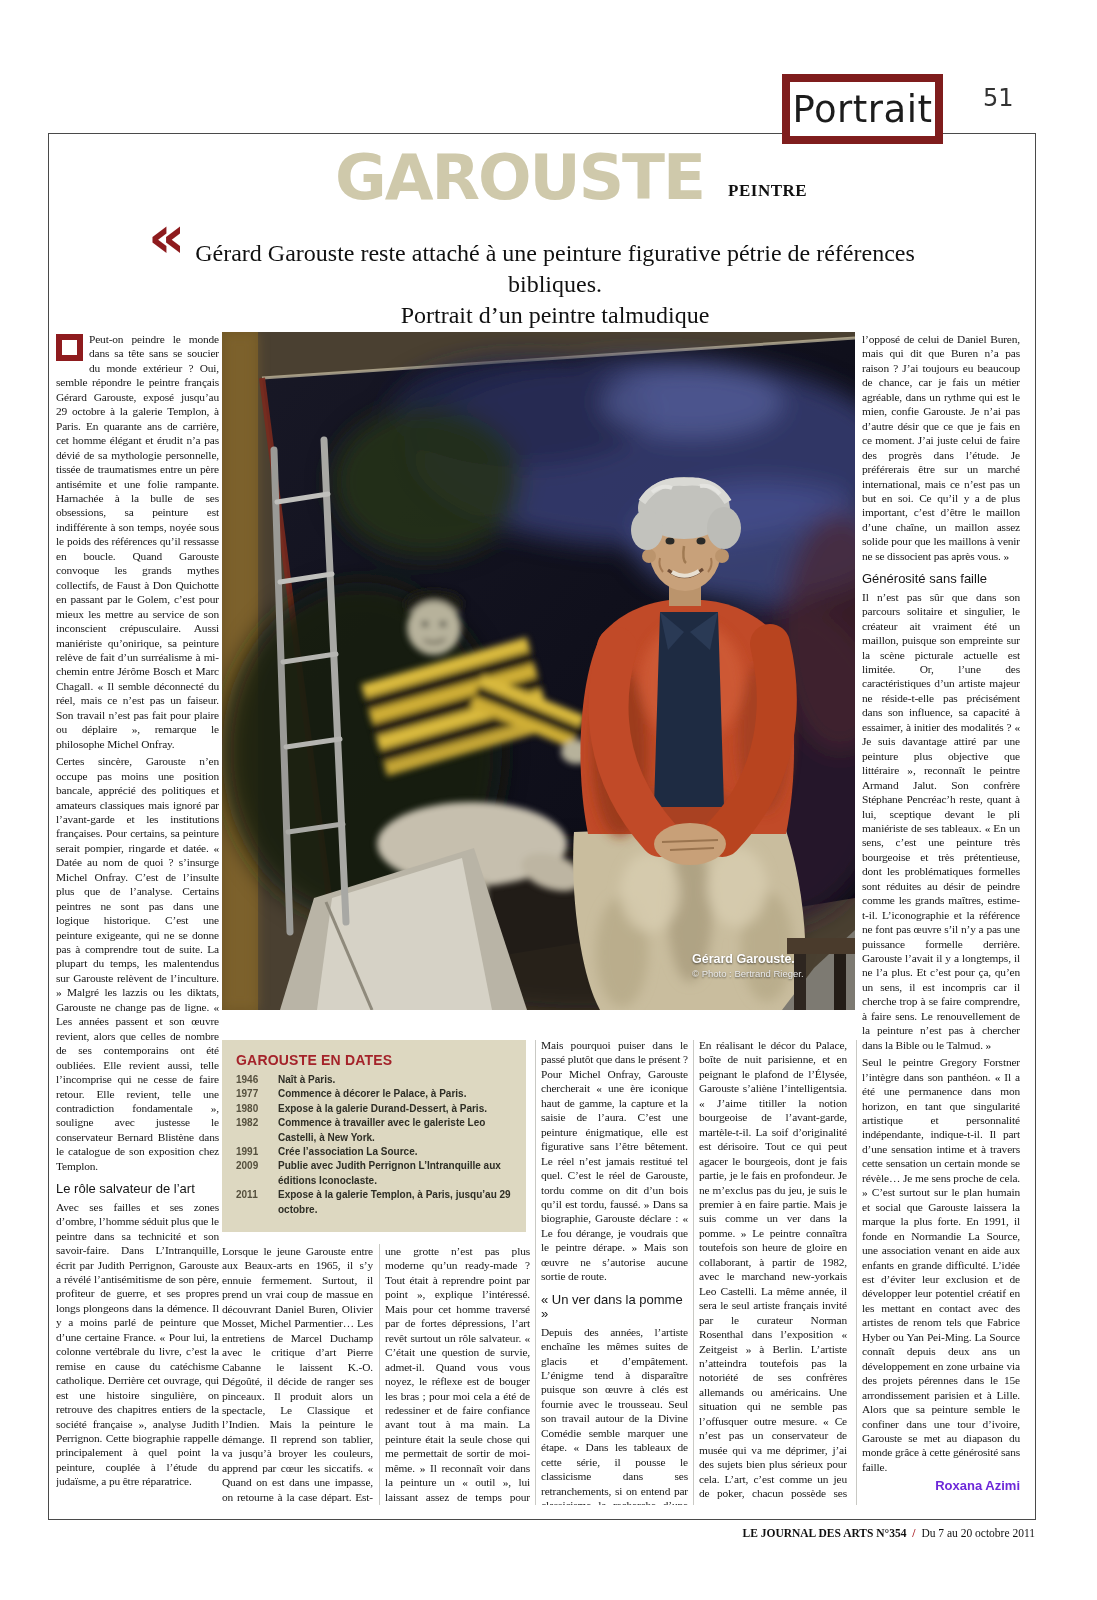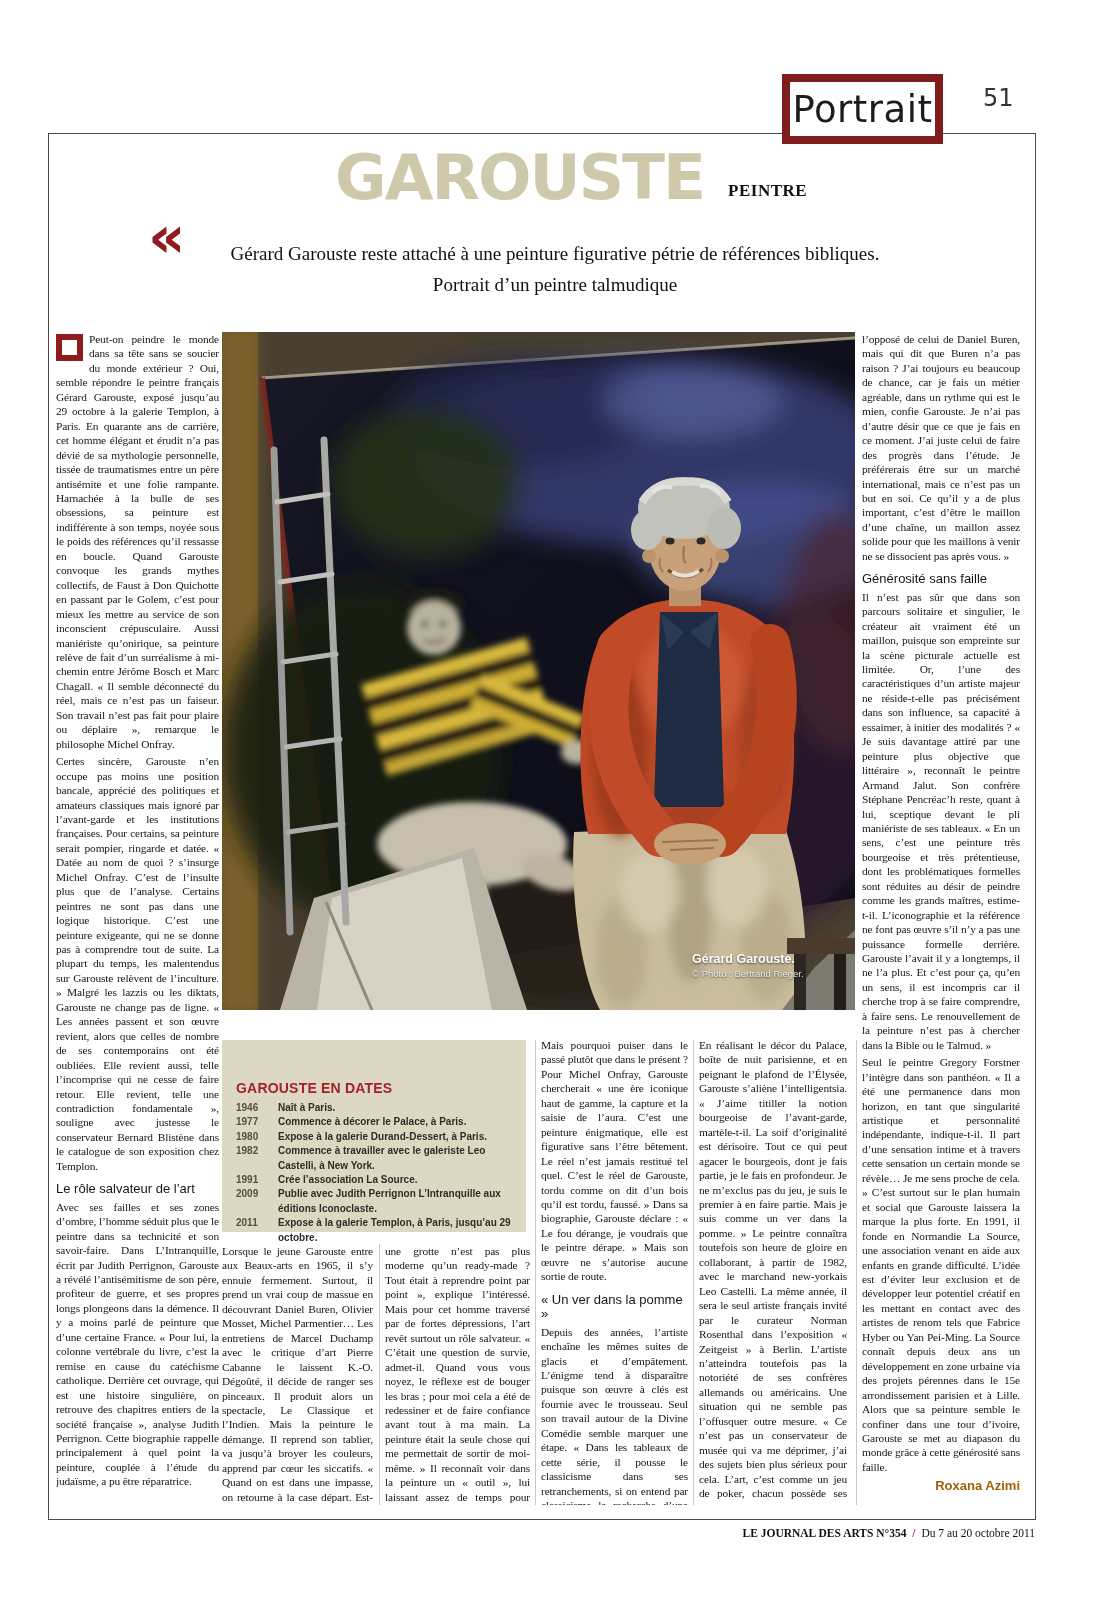--- a/index.html
+++ b/index.html
@@ -10,41 +10,41 @@
   
   .portrait-box{position:absolute;left:782px;top:74px;width:145px;height:54px;border:8px solid #7f1d1d;background:#fff;
     display:flex;align-items:center;justify-content:center;}
   .portrait-box span{font-family:"DejaVu Sans",sans-serif;font-weight:400;font-size:37px;color:#1c1c1c;letter-spacing:0.5px;}
   .pagenum{position:absolute;left:983px;top:84px;font-family:"DejaVu Sans",sans-serif;font-size:24px;color:#333;}
   
   .title-row{position:absolute;left:335px;top:148px;display:flex;align-items:flex-end;gap:24px;}
   .big-title{font-family:"DejaVu Sans",sans-serif;font-weight:bold;font-size:63px;line-height:0.95;letter-spacing:-2px;color:#cfc9ab;}
   .profession{font-family:Liberation Serif, serif;font-weight:bold;font-size:17px;color:#111;letter-spacing:0.5px;padding-bottom:7px;}
   .quote-mark{position:absolute;left:148px;top:208px;font-family:"DejaVu Sans",sans-serif;font-weight:bold;font-size:58px;line-height:1;color:#8e1b1e;}
-  .standfirst{position:absolute;left:180px;top:238px;width:750px;text-align:center;font-size:19px;line-height:31px;color:#101010;}
+  .standfirst{position:absolute;left:180px;top:238px;width:750px;text-align:center;font-size:24px;line-height:31px;color:#101010;}
   
   .col{position:absolute;text-align:justify;font-size:11.4px;line-height:14.45px;letter-spacing:-0.15px;overflow:hidden;}
   .col p{margin:0 0 3px 0;}
   .subhead{font-family:"Liberation Sans",sans-serif;font-weight:normal;font-size:13px;letter-spacing:0;text-align:left;margin:9px 0 3px 0;}
   .dropcap{float:left;width:15px;height:15px;border:6px solid #8e1b1e;margin:2px 6px 1px 0;}
   
   .photo-wrap{position:absolute;left:222px;top:332px;width:633px;height:678px;overflow:hidden;background:#2a2520;}
   .caption{position:absolute;left:692px;top:952px;width:170px;color:#fff;font-family:"Liberation Sans",sans-serif;text-shadow:0 1px 2px rgba(0,0,0,.6);}
   .caption .cap-name{font-weight:bold;font-size:12.5px;}
   .caption .cap-credit{font-size:9.5px;color:#e9e9e9;margin-top:2px;}
   
   .dates-box{position:absolute;left:222px;top:1040px;width:304px;height:192px;background:#ddd8c1;box-sizing:border-box;padding:12px 12px 10px 14px;
     font-family:"Liberation Sans",sans-serif;}
-  .dates-title{color:#a4232a;font-weight:bold;font-size:14px;letter-spacing:0.2px;margin-bottom:5px;margin-top:28px;}
+  .dates-title{color:#a4232a;font-weight:bold;font-size:14px;letter-spacing:0.2px;margin-bottom:5px;}
   .date-row{display:flex;font-size:10px;font-weight:bold;line-height:14.4px;color:#2e2e26;}
   .date-row .year{width:42px;flex:none;color:#55503e;}
   .date-row .dtxt{flex:1;}
   
   .author{position:absolute;left:850px;top:1478px;width:170px;text-align:right;font-family:"Liberation Sans",sans-serif;
-    font-weight:bold;font-size:13px;color:#a16207;}
+    font-weight:bold;font-size:13px;color:#6d28d9;}
   .footer{position:absolute;left:48px;top:1527px;width:987px;text-align:right;font-family:Liberation Serif, serif;font-size:11.5px;color:#111;}
   .footer .fj{font-weight:bold;}
   .footer .fs{font-weight:bold;color:#a81c22;padding:0 3px;}
 </style>
 </head>
 <body>
 
 <div class="rule" style="left:48px;top:133px;width:987px;height:1px;"></div>
 <div class="rule" style="left:48px;top:133px;width:1px;height:1387px;"></div>
 <div class="rule" style="left:1035px;top:133px;width:1px;height:1387px;"></div>

